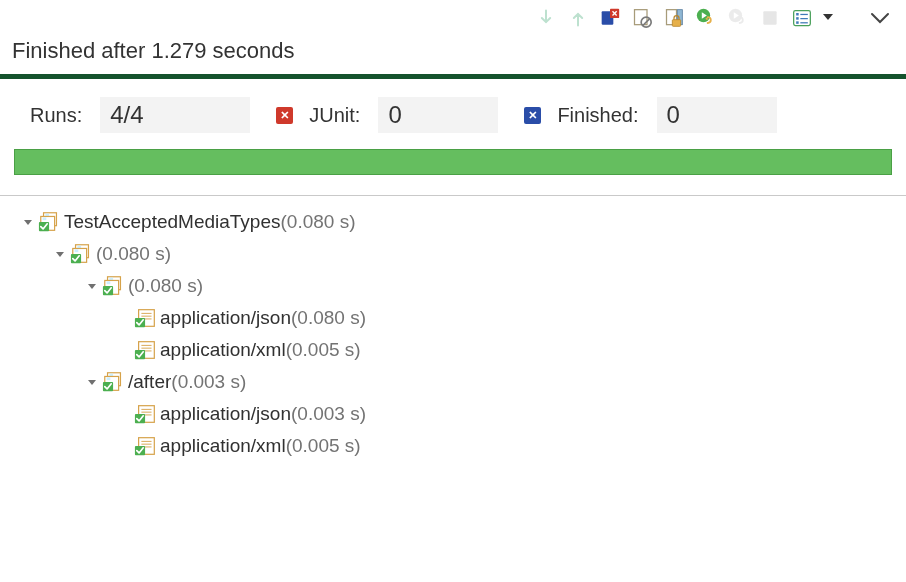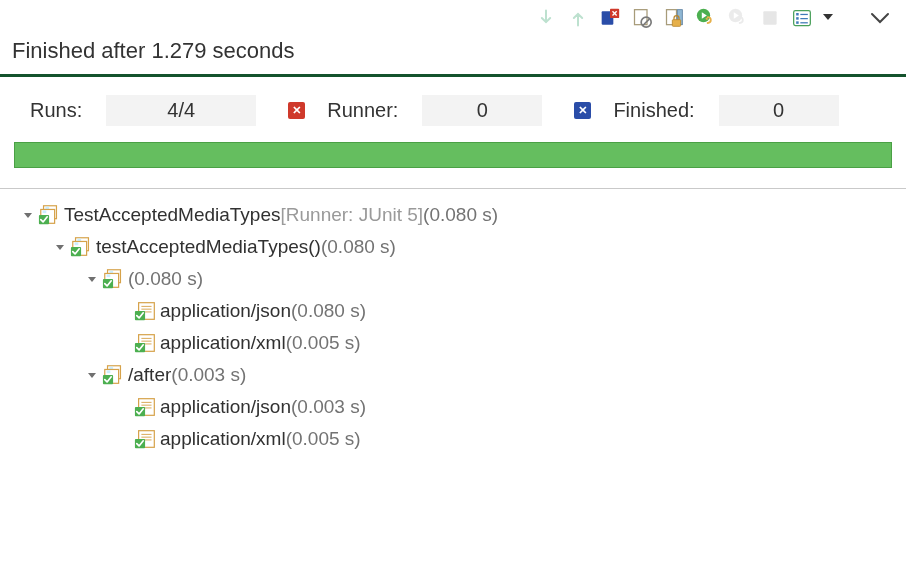--- a/index.html
+++ b/index.html
@@ -23,40 +23,39 @@
     height: 24px;
     display: flex;
     align-items: center;
     justify-content: center;
     cursor: pointer;
   }
   .tb-btn.disabled { opacity: 0.35; cursor: default; }
   .status {
     padding: 4px 12px 10px 12px;
     font-size: 22px;
-    border-bottom: 3px solid #14532d;
+    border-bottom: 5px solid #14532d;
   }
   .counters {
     display: flex;
     align-items: center;
-    gap: 16px;
+    gap: 10px;
     padding: 18px 14px 8px 30px;
   }
   .count-label {
     font-size: 20px;
     color: #333;
     padding-right: 8px;
   }
   .count-value {
     background: #f3f3f3;
     padding: 4px 10px;
-    font-size: 20px;
+    font-size: 24px;
     min-width: 150px;
     margin-right: 16px;
-    text-align: center;
   }
   .count-value.small { min-width: 120px; }
   .sq {
     width: 17px;
     height: 17px;
     display: inline-flex;
     align-items: center;
     justify-content: center;
     font-size: 12px;
     font-weight: bold;
@@ -248,21 +247,21 @@
 
 <div class="status">
   <span>Finished after 1.279 seconds</span>
 </div>
 
 <div class="counters">
   <span class="count-label">Runs:</span>
   <span class="count-value">4/4</span>
 
   <span class="sq red"></span>
-  <span class="count-label">Runner:</span>
+  <span class="count-label">JUnit:</span>
   <span class="count-value small">0</span>
 
   <span class="sq blue"></span>
   <span class="count-label">Finished:</span>
   <span class="count-value small">0</span>
 </div>
 
 <div class="prog-wrap">
   <div class="prog"></div>
 </div>
@@ -274,37 +273,35 @@
         <svg width="12" height="12">
           <use href="#ic-twisty-down"></use>
         </svg>
       </span>
       <span class="node-icon">
         <svg width="26" height="22">
           <use href="#ic-suite-pass"></use>
         </svg>
       </span>
       <span class="node-text">TestAcceptedMediaTypes</span>
-      <span class="muted"> [Runner: JUnit 5]</span>
       <span> </span>
       <span class="dur">(0.080 s)</span>
     </div>
     <div class="node">
       <span class="indent" style="width: 44px;"></span>
       <span class="twisty">
         <svg width="12" height="12">
           <use href="#ic-twisty-down"></use>
         </svg>
       </span>
       <span class="node-icon">
         <svg width="26" height="22">
           <use href="#ic-suite-pass"></use>
         </svg>
       </span>
-      <span class="node-text">testAcceptedMediaTypes()</span>
       <span> </span>
       <span class="dur">(0.080 s)</span>
     </div>
     <div class="node">
       <span class="indent" style="width: 76px;"></span>
       <span class="twisty">
         <svg width="12" height="12">
           <use href="#ic-twisty-down"></use>
         </svg>
       </span>

